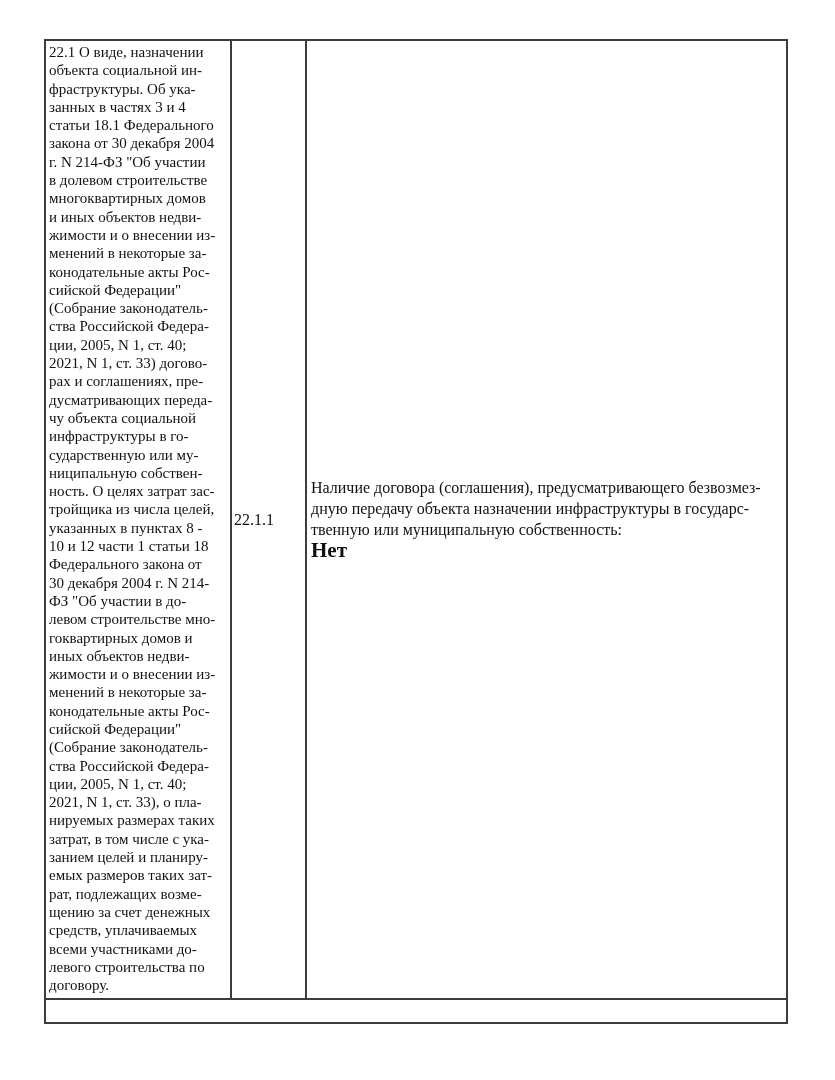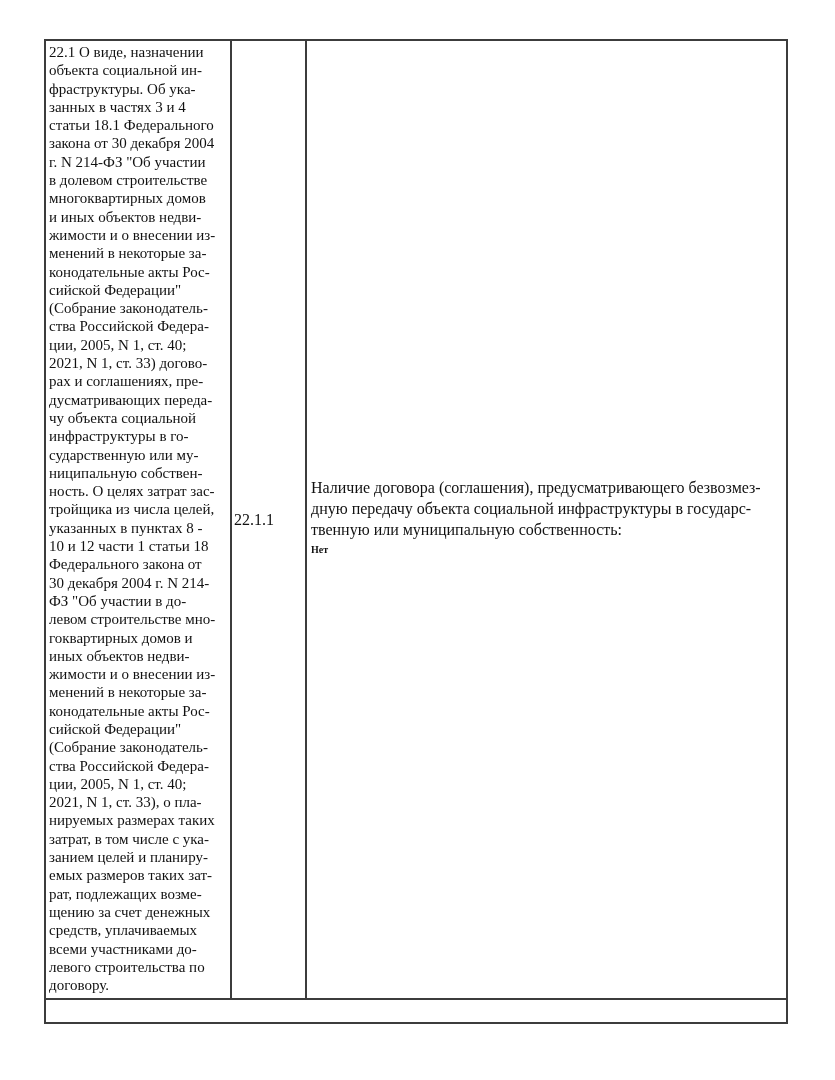--- a/index.html
+++ b/index.html
@@ -59,21 +59,21 @@
     justify-content: center;
     padding-left: 4px;
   }
   .value-text {
     white-space: pre;
     font-size: 16px;
     line-height: 20.9px;
   }
   .value-answer {
     font-weight: bold;
-    font-size: 10px;
+    font-size: 21px;
     line-height: 20.9px;
   }
   .footer-row {
     border-top: 2px solid #3c3c3c;
     height: 24px;
     box-sizing: border-box;
     padding: 1px 0 0 3px;
     font-size: 16px;
     line-height: 20px;
     white-space: pre;
@@ -137,21 +137,21 @@
 средств, уплачиваемых
 всеми участниками до-
 левого строительства по
 договору.</div>
     </div>
     <div class="cell col-code">
       <span>22.1.1</span>
     </div>
     <div class="cell col-value">
       <div class="value-text">Наличие договора (соглашения), предусматривающего безвозмез-
-дную передачу объекта социальной инфраструктуры в государс-
+дную передачу объекта назначении инфраструктуры в государс-
 твенную или муниципальную собственность:</div>
       <div class="value-answer">Нет</div>
     </div>
   </div>
   <div class="footer-row">
     
   </div>
 </div>
 
 </body></html>

